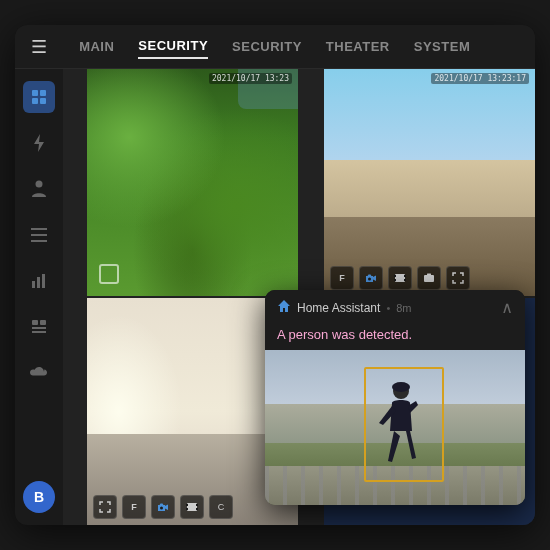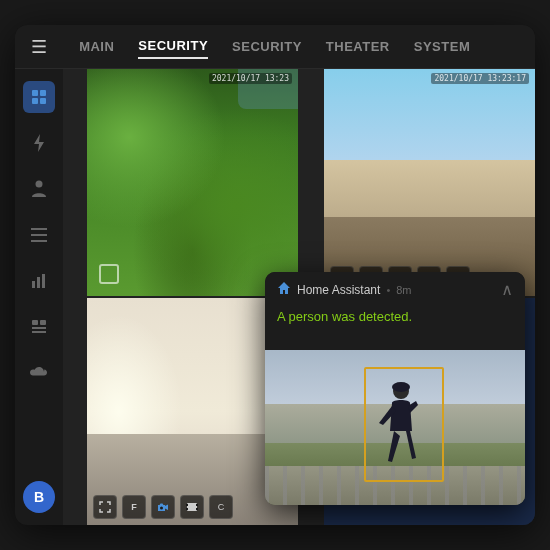--- a/index.html
+++ b/index.html
@@ -292,23 +292,23 @@
       color: #666;
     }
 
     .notif-close {
       color: #666;
       font-size: 16px;
       cursor: pointer;
     }
 
     .notif-message {
-      padding: 2px 12px 26px;
+      padding: 2px 12px 8px;
       font-size: 13px;
-      color: #84cc16;
+      color: #f9a8d4;
     }
 
     .notif-image {
       width: 100%;
       height: 155px;
       position: relative;
       overflow: hidden;
     }
 
     .notif-img-bg {

